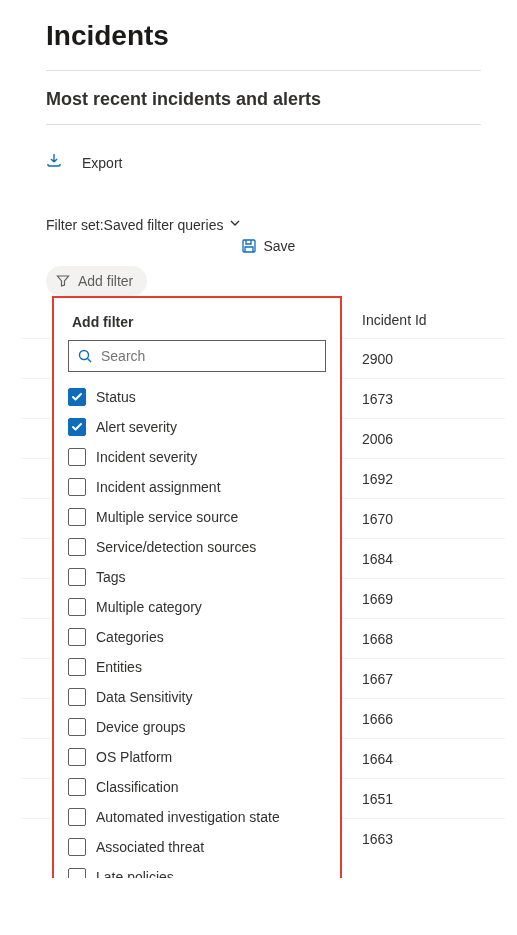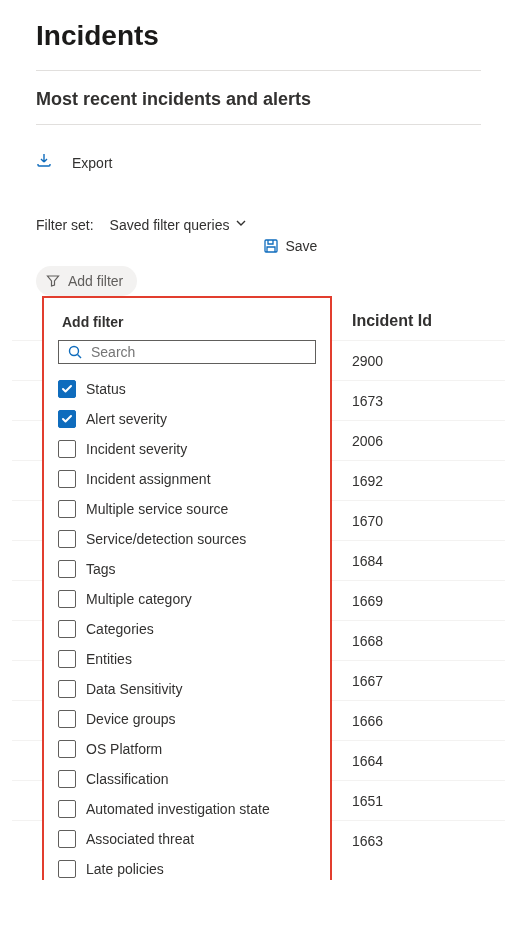--- a/index.html
+++ b/index.html
@@ -1,53 +1,53 @@
 <!DOCTYPE html>
 <html><head>
   <meta charset="utf-8">
   <style>
     * { box-sizing: border-box; margin: 0; padding: 0; font-family: "Segoe UI", -apple-system, BlinkMacSystemFont, sans-serif; }
     body { width: 517px; background: #fff; color: #323130; font-size: 14px; }
 
-    .page { padding: 0 12px 20px 12px; position: relative; }
+    .page { padding: 0 12px 20px 22px; position: relative; }
 
     .page-title { font-size: 28px; font-weight: 700; padding: 20px 24px 18px 24px; color: #1b1a19; }
 
     .hr { height: 1px; background: #e1dfdd; margin: 0 24px; }
 
     .subsection-title { font-size: 18px; font-weight: 700; padding: 18px 24px 14px 24px; }
 
     .toolbar { padding: 14px 24px 0 24px; }
     .export-btn { display: inline-flex; align-items: flex-end; gap: 20px; height: 32px; background: none; border: none; cursor: pointer; font-size: 14px; color: #323130; }
     .export-icon svg { width: 16px; height: 16px; }
 
-    .filterset-row { display: flex; align-items: center; gap: 16px; padding: 24px 24px 12px 24px; font-size: 14px; }
+    .filterset-row { display: flex; align-items: center; padding: 24px 24px 12px 24px; font-size: 14px; }
     .filterset-label { color: #323130; }
     .filterset-dd { display: inline-flex; align-items: flex-start; gap: 6px; font-weight: 400; cursor: pointer; }
     .chev { width: 12px; height: 12px; }
     .save-btn { display: inline-flex; align-items: center; gap: 6px; background: none; border: none; cursor: pointer; font-size: 14px; color: #323130; margin-top: 43px; }
     .save-icon { width: 16px; height: 16px; }
 
     .addfilter-pill { display: inline-flex; align-items: center; gap: 8px; background: #f3f2f1; border-radius: 16px; height: 30px; padding: 0 14px 0 10px; margin-left: 24px; cursor: pointer; font-size: 14px; color: #605e5c; }
     .funnel { width: 14px; height: 14px; }
 
     .content-area { position: relative; padding-top: 8px; }
 
     
     .bg-header { display: flex; padding: 8px 0 10px 0; }
     .bg-header-spacer { flex: 0 0 320px; }
-    .bg-id-col { flex: 0 0 120px; font-weight: 700; font-size: 16px; color: #323130; padding-left: 20px; }
+    .bg-id-col { flex: 0 0 120px; font-weight: 400; font-size: 14px; color: #323130; padding-left: 20px; }
     .bg-row { display: flex; align-items: center; height: 40px; border-top: 1px solid #f3f2f1; }
     .bg-name { flex: 0 0 320px; text-align: right; padding-right: 4px; font-weight: 700; white-space: nowrap; overflow: hidden; text-overflow: ellipsis; color: #323130; }
     .bg-id { flex: 0 0 120px; padding-left: 20px; color: #323130; }
 
     
     .popup { position: absolute; top: 0; left: 30px; width: 290px; background: #fff; border: 2px solid #e23d2e; padding: 16px 14px 14px 14px; }
     .popup-title { font-weight: 600; font-size: 14px; margin-bottom: 10px; color: #323130; padding-left: 4px; }
-    .search-wrap { display: flex; align-items: center; border: 1px solid #605e5c; height: 24px; padding: 0 8px; margin-bottom: 10px; }
+    .search-wrap { display: flex; align-items: center; border: 1px solid #605e5c; height: 32px; padding: 0 8px; margin-bottom: 10px; }
     .search-wrap svg { width: 16px; height: 16px; margin-right: 8px; flex-shrink: 0; }
     .search-input { border: none; outline: none; flex: 1; font-size: 14px; color: #605e5c; }
 
     .filter-list { display: flex; flex-direction: column; border-bottom: 6px solid #c2410c; margin-bottom: 14px; }
     .filter-item { display: flex; align-items: center; gap: 10px; height: 30px; cursor: pointer; }
     .cb { width: 18px; height: 18px; border: 1px solid #605e5c; border-radius: 2px; display: inline-flex; align-items: center; justify-content: center; flex-shrink: 0; }
     .cb.checked { background: #0f6cbd; border-color: #0f6cbd; }
     .cb.checked svg { width: 12px; height: 12px; }
     .filter-label { font-size: 14px; color: #323130; }
 

